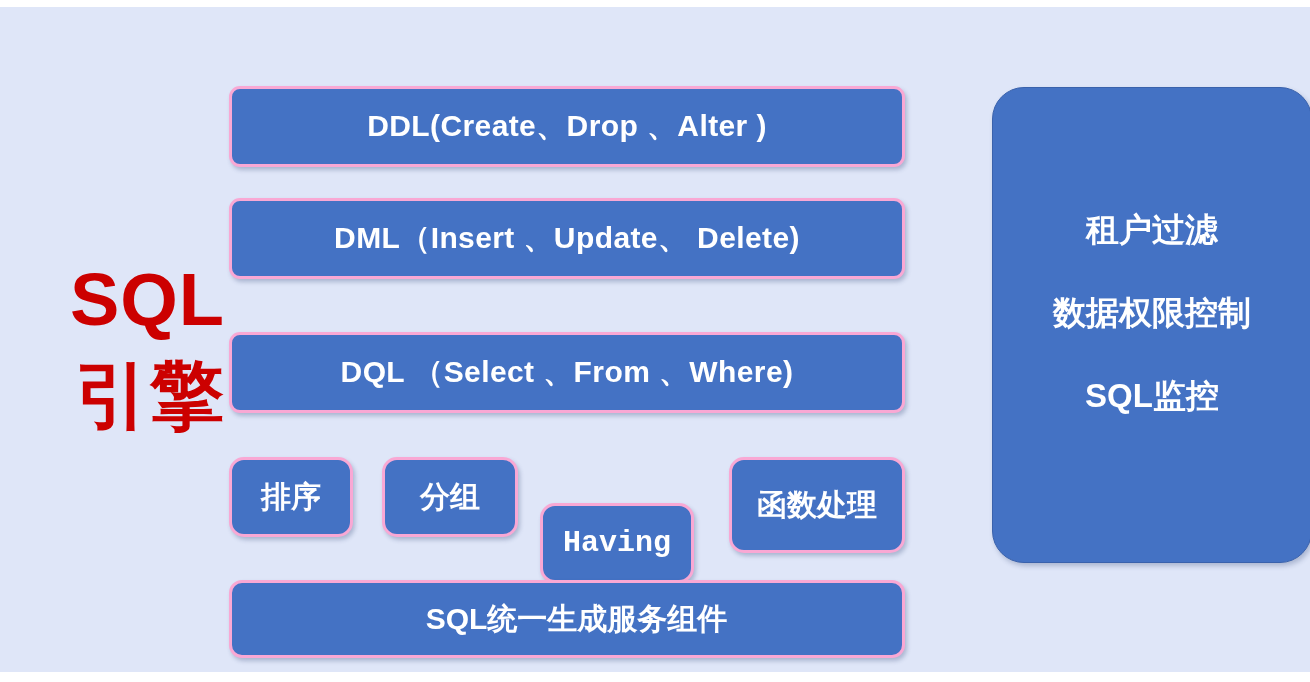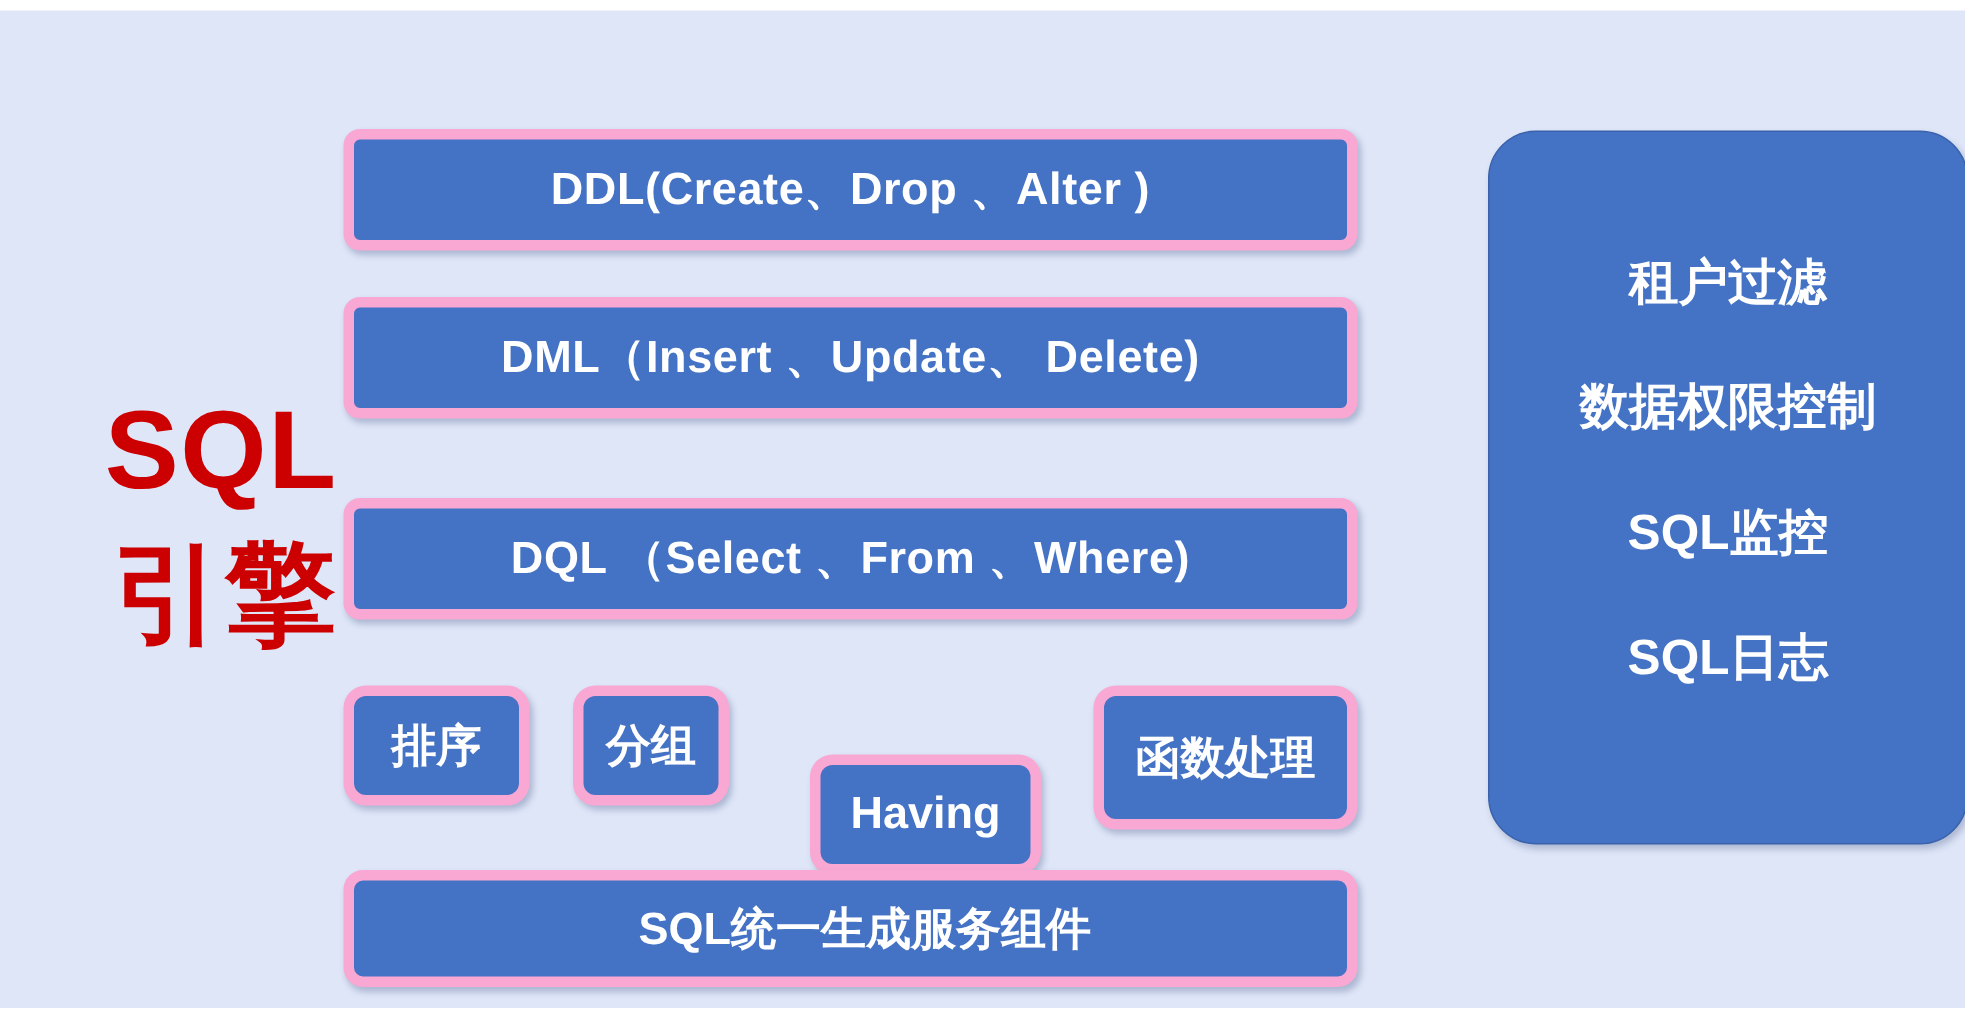--- a/index.html
+++ b/index.html
@@ -49,53 +49,54 @@
     font-weight: bold;
     line-height: 1;
     letter-spacing: 1px;
     white-space: nowrap;
   }
 
   
   .blue-box {
     position: absolute;
     background: #4472c4;
-    border: 7px solid #f9a8d4;
+    border: 3px solid #f9a8d4;
     box-sizing: border-box;
     display: flex;
     align-items: center;
     justify-content: center;
     color: #ffffff;
     font-weight: bold;
     box-shadow: 2px 3px 4px rgba(40, 60, 110, 0.28);
   }
   .wide-box {
     border-radius: 11px;
     font-size: 30px;
     letter-spacing: 0.4px;
   }
   .chip-box {
     border-radius: 15px;
     font-size: 30px;
+    font-family: Liberation Mono, monospace;
   }
 
   
   #box-ddl { left: 229px; top: 86px;  width: 676px; height: 81px; }
   #box-dml { left: 229px; top: 198px; width: 676px; height: 81px; }
   #box-dql { left: 229px; top: 332px; width: 676px; height: 81px; }
   #box-bottom {
     left: 229px; top: 580px; width: 676px; height: 78px;
     border-radius: 13px;
     font-size: 30px;
     padding-left: 19px;
   }
 
   
   #chip-0 { left: 229px; top: 457px; width: 124px; height: 80px; }
-  #chip-1 { left: 382px; top: 457px; width: 104px; height: 80px; }
+  #chip-1 { left: 382px; top: 457px; width: 136px; height: 80px; }
   #chip-2 { left: 540px; top: 457px; width: 154px; height: 80px; margin-top: 46px; }
   #chip-3 { left: 729px; top: 457px; width: 176px; height: 96px; }
 
   
   #right-panel {
     position: absolute;
     left: 992px;
     top: 87px;
     width: 320px;
     height: 476px;
@@ -160,16 +161,15 @@
   </div>
 
   <div class="blue-box" id="box-bottom">
     <span>SQL统一生成服务组件</span>
   </div>
 
   <div id="right-panel">
     <div class="panel-item">租户过滤</div>
     <div class="panel-item">数据权限控制</div>
     <div class="panel-item">SQL监控</div>
-    <div class="panel-item">SQL日志</div>
   </div>
 
 </div>
 
 </body></html>

